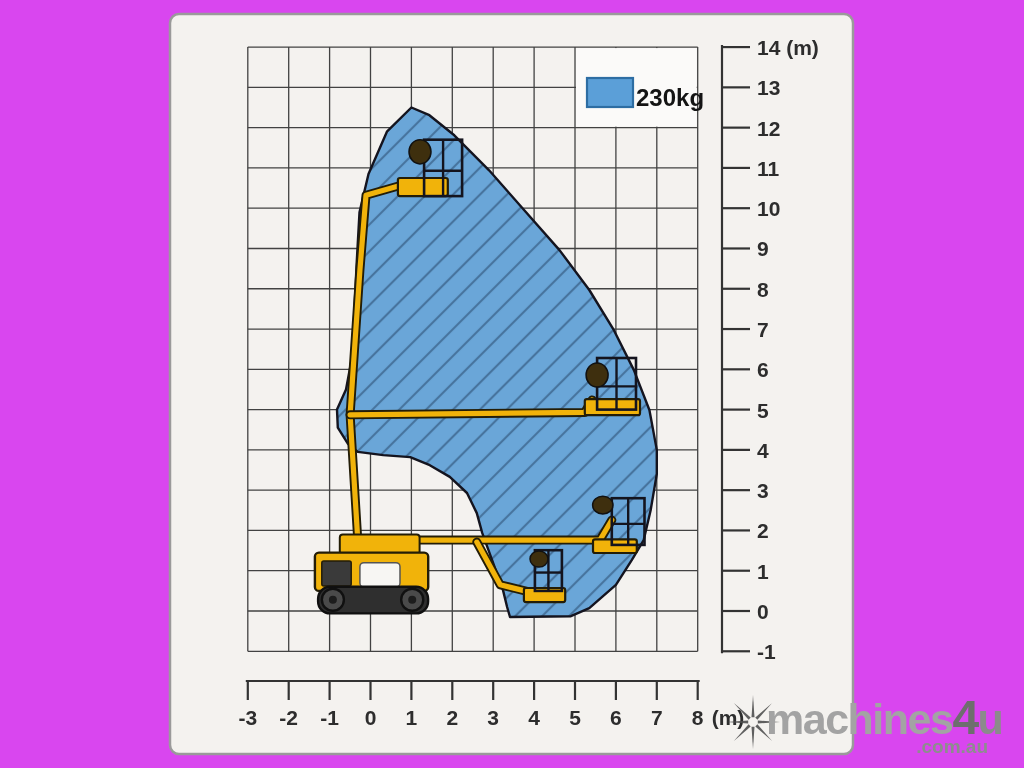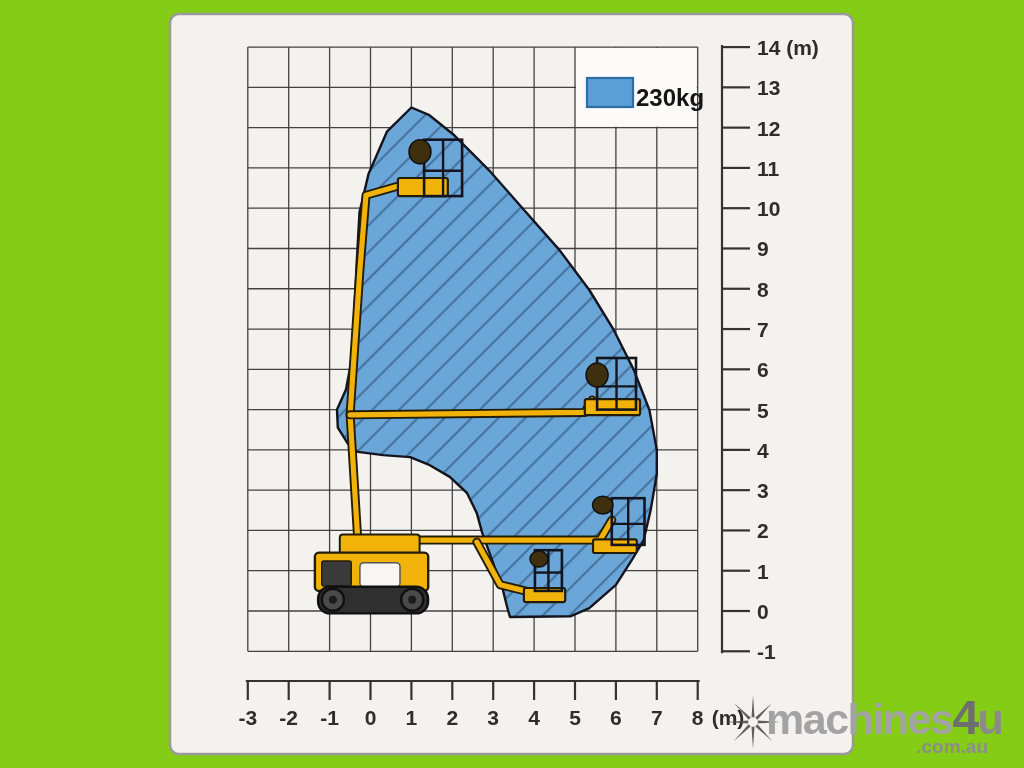--- a/index.html
+++ b/index.html
@@ -1,16 +1,16 @@
 <!DOCTYPE html>
 <html><head>
 <meta charset="utf-8">
 <style>
   html,body{margin:0;padding:0;background:#ffffff;}
-  #screen{position:relative;width:1024px;height:768px;background:#84cc16;overflow:hidden;
+  #screen{position:relative;width:1024px;height:768px;background:#d946ef;overflow:hidden;
           font-family:"Liberation Sans",sans-serif;}
   svg{position:absolute;left:0;top:0;}
   text{font-family:"Liberation Sans",sans-serif;}
   .axis-lbl{font-weight:bold;font-size:21px;fill:#2d2d2d;}
   .legend-lbl{font-weight:bold;font-size:24px;fill:#141414;}
   .wm-main{font-weight:bold;font-size:43px;letter-spacing:-1.5px;}
   .wm-suffix{font-weight:bold;font-size:19px;}
 </style>
 </head>
 <body>

